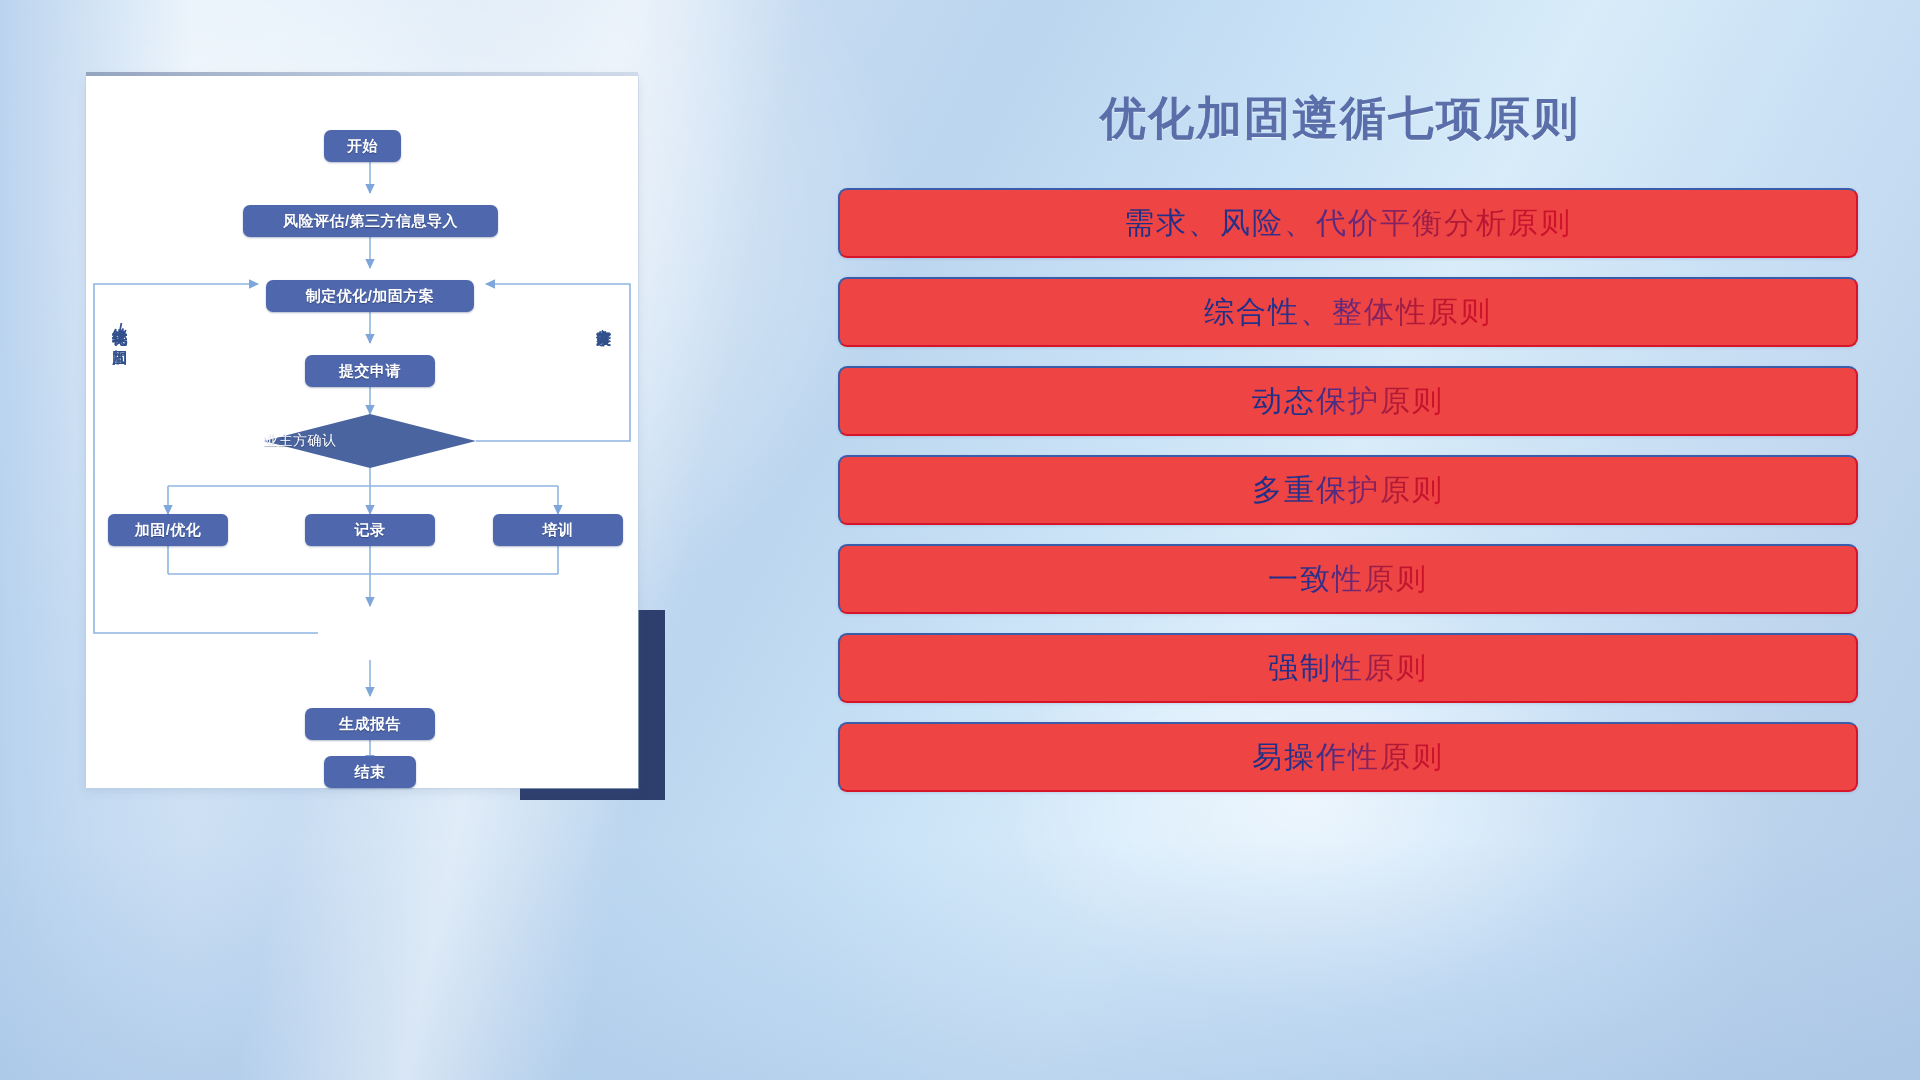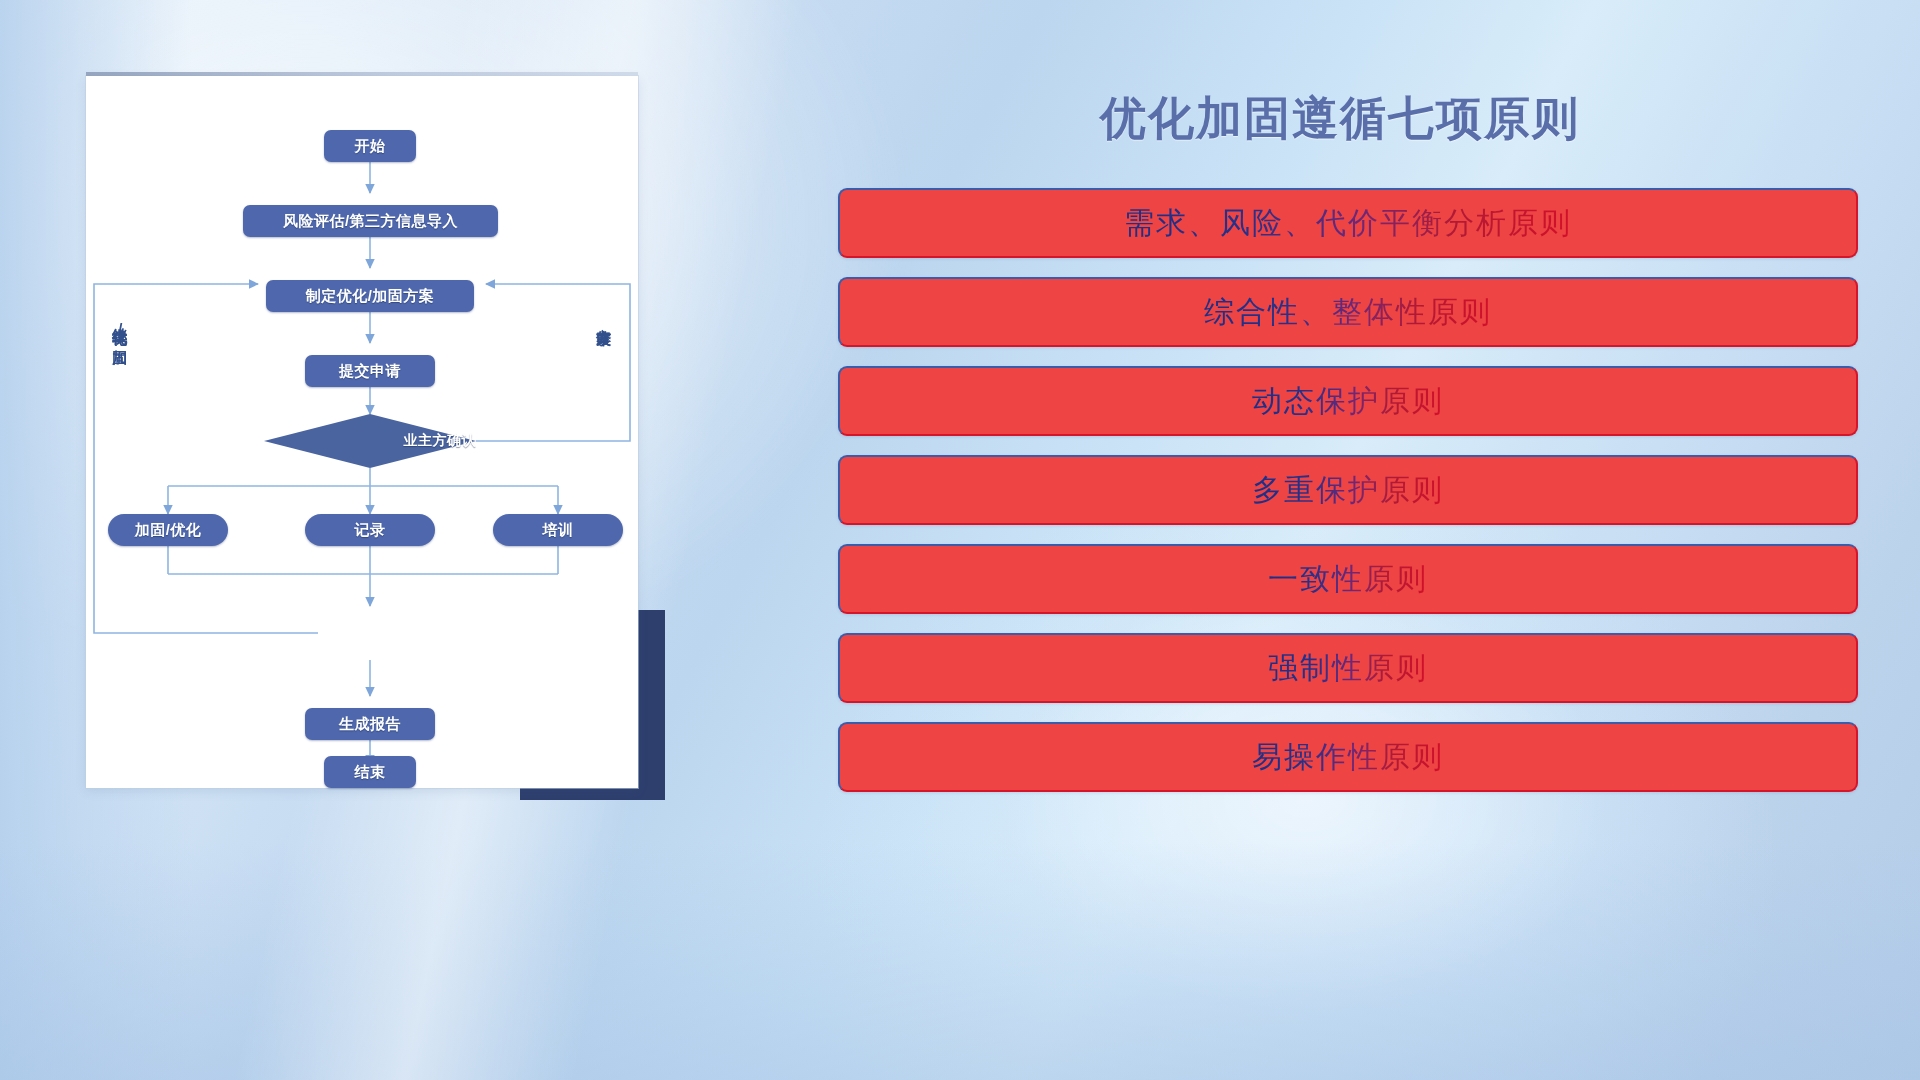--- a/index.html
+++ b/index.html
@@ -72,27 +72,27 @@
     position:absolute;
     background:#4f68ad;
     color:#ffffff;
     display:flex; align-items:center; justify-content:center;
     font-weight:bold;
     letter-spacing:.5px;
     text-shadow:0 1px 1px rgba(20,35,75,.45);
     border-radius:7px;
     box-shadow:0 1px 2px rgba(40,60,110,.35);
   }
-  .node.small { border-radius:16px; }
+  .node.small { border-radius:6px; }
 
   .diamond-wrap{ position:absolute; }
   .diamond-wrap .dlabel{
     position:absolute; inset:0;
-    display:flex; align-items:center; justify-content:flex-end;
-    color:#fff; font-weight:bold; text-shadow:0 1px 1px rgba(20,35,75,.45);
+    display:flex; align-items:center; justify-content:flex-start;
+    color:#fff; font-weight:normal; text-shadow:0 1px 1px rgba(20,35,75,.45);
     letter-spacing:.5px;
   }
 
   .vlabel{
     position:absolute;
     writing-mode:vertical-rl;
     text-orientation:upright;
     color:#32508c;
     font-weight:bold;
     line-height:1.05;
@@ -184,21 +184,21 @@
       <path d="M284,584 L284,620" marker-end="url(#ah)"></path>
 
       <path d="M284,664 L284,688" marker-end="url(#ah)"></path>
 
       <path d="M232,557 L8,557 L8,208 L172,208" marker-end="url(#ah)"></path>
 
       <path d="M390,365 L544,365 L544,208 L400,208" marker-end="url(#ah)"></path>
     </g>
   </svg>
 
-  <div class="node" style="left:238px; top:54px; width:92px; height:32px; font-size:15px;">
+  <div class="node" style="left:238px; top:54px; width:77px; height:32px; font-size:15px;">
     <span>开始</span>
   </div>
 
   <div class="node" style="left:157px; top:129px; width:255px; height:32px; font-size:15px;">
     <span>风险评估/第三方信息导入</span>
   </div>
 
   <div class="node" style="left:180px; top:204px; width:208px; height:32px; font-size:15px;">
     <span>制定优化/加固方案</span>
   </div>

